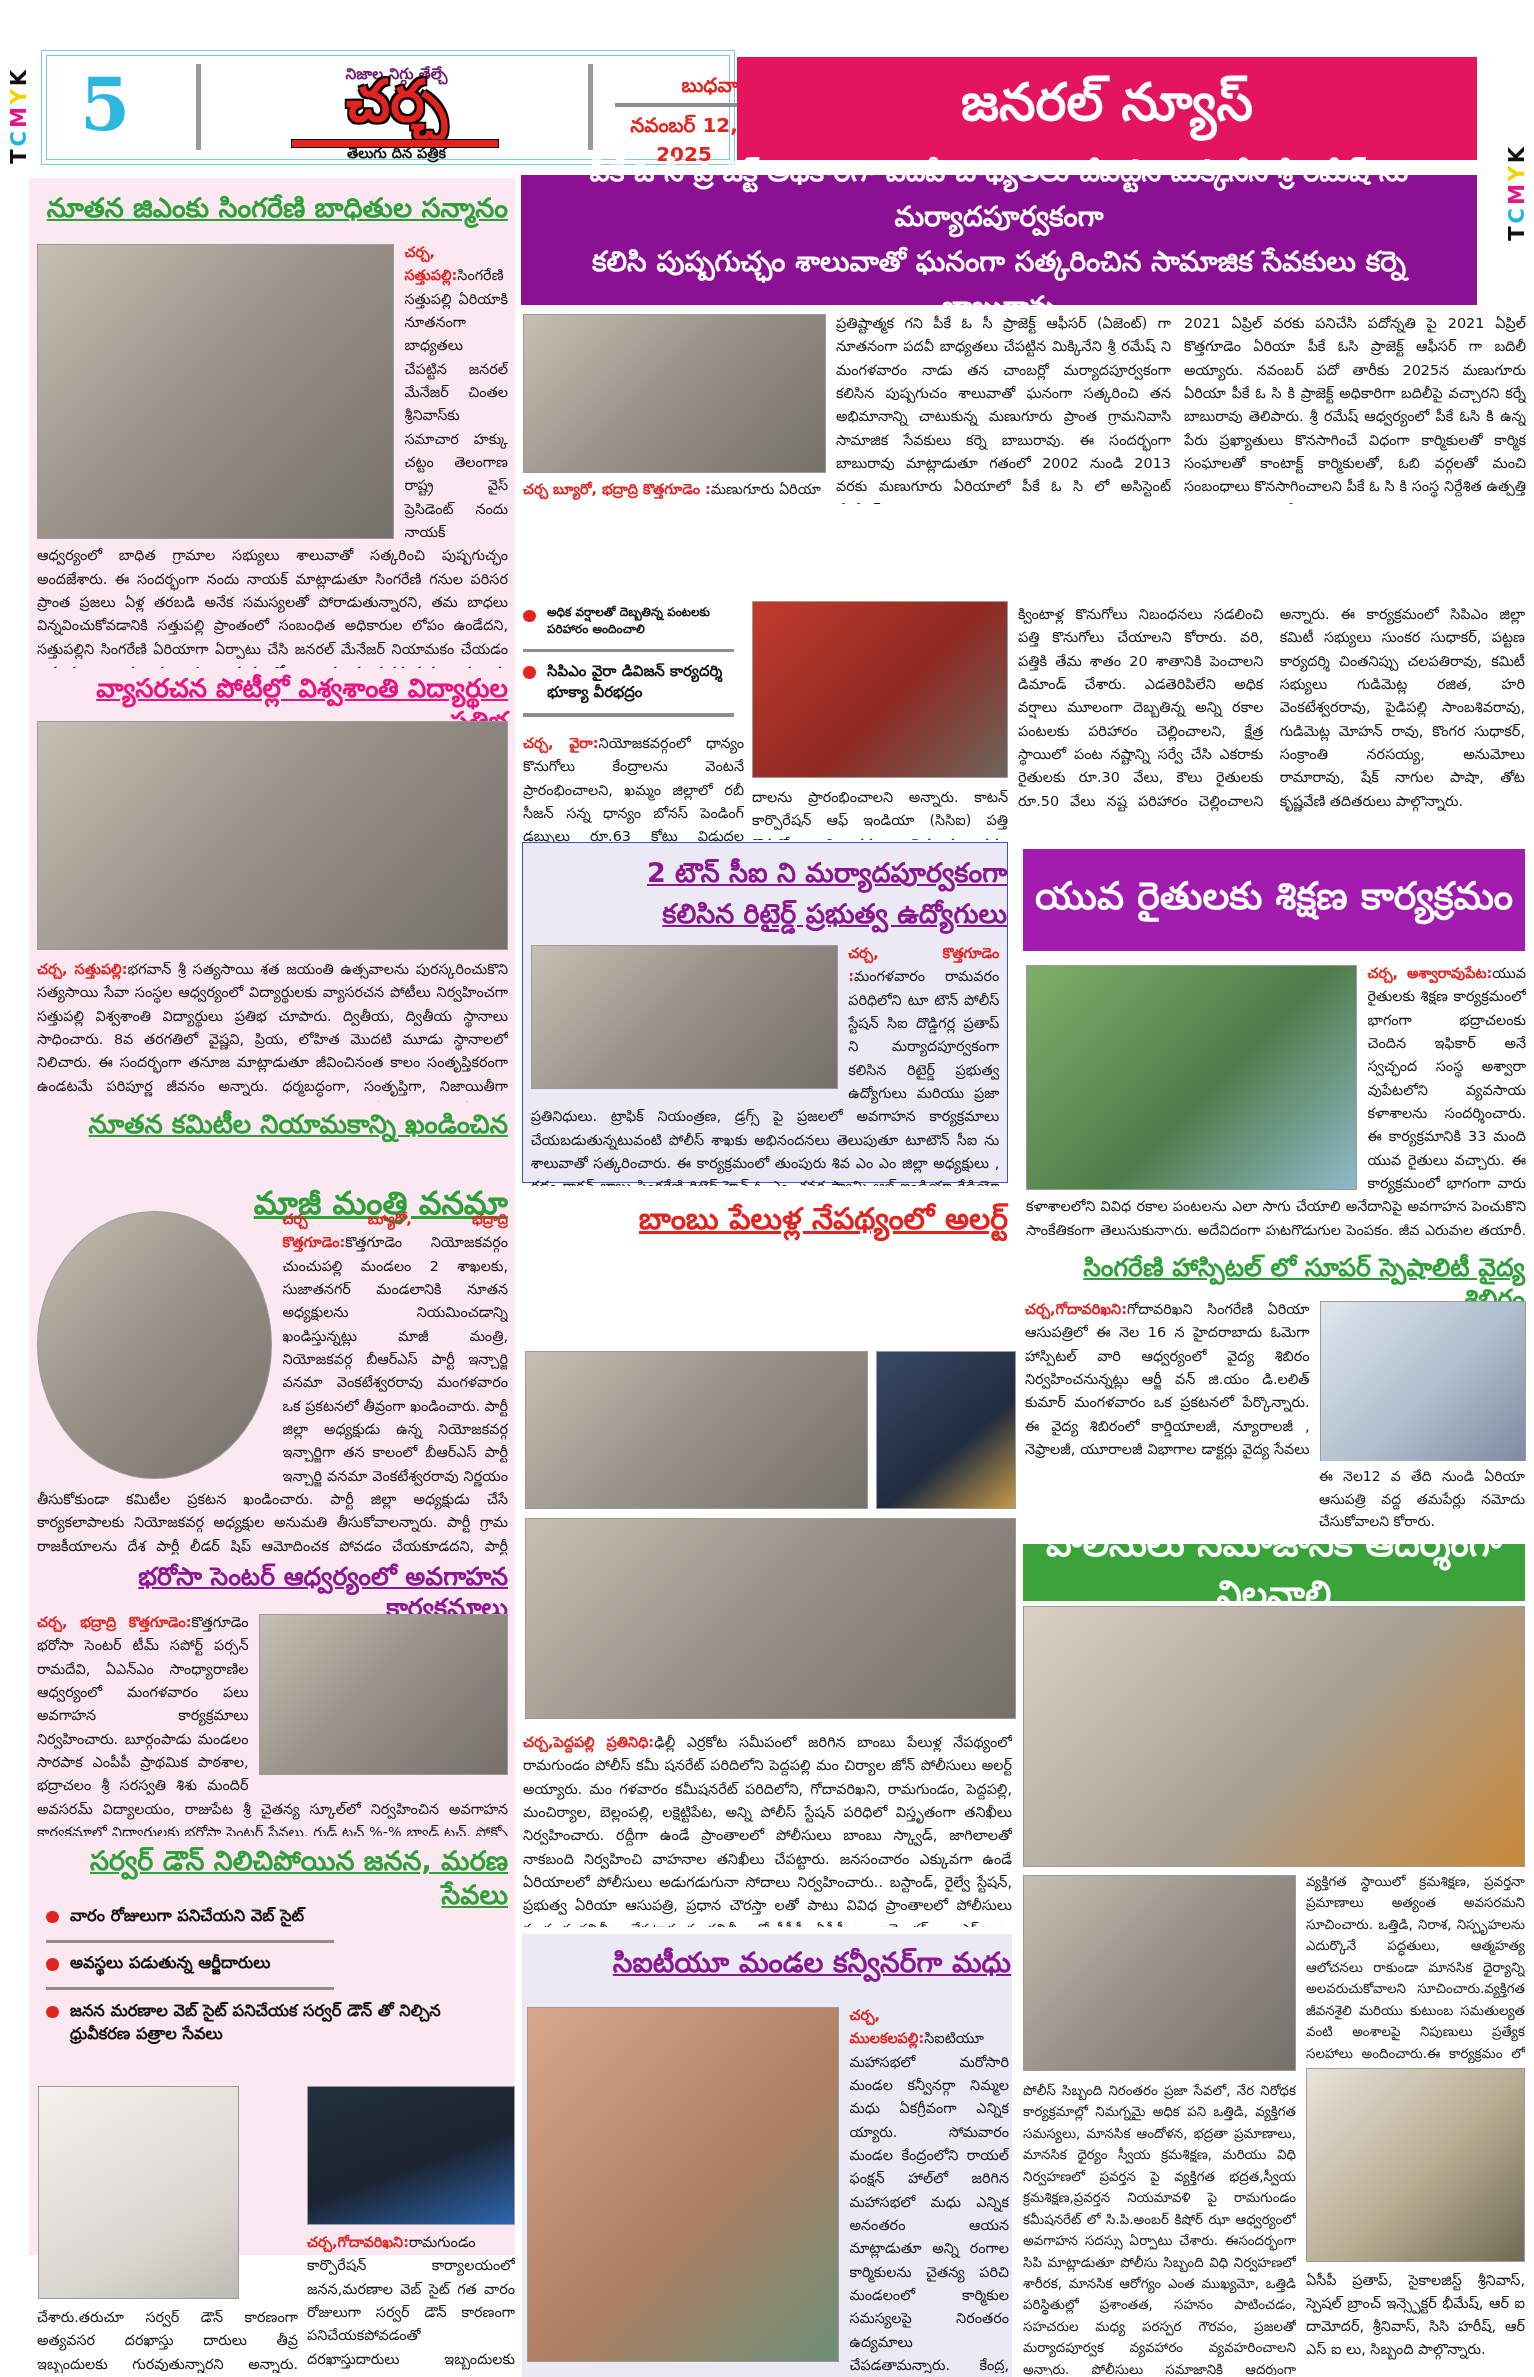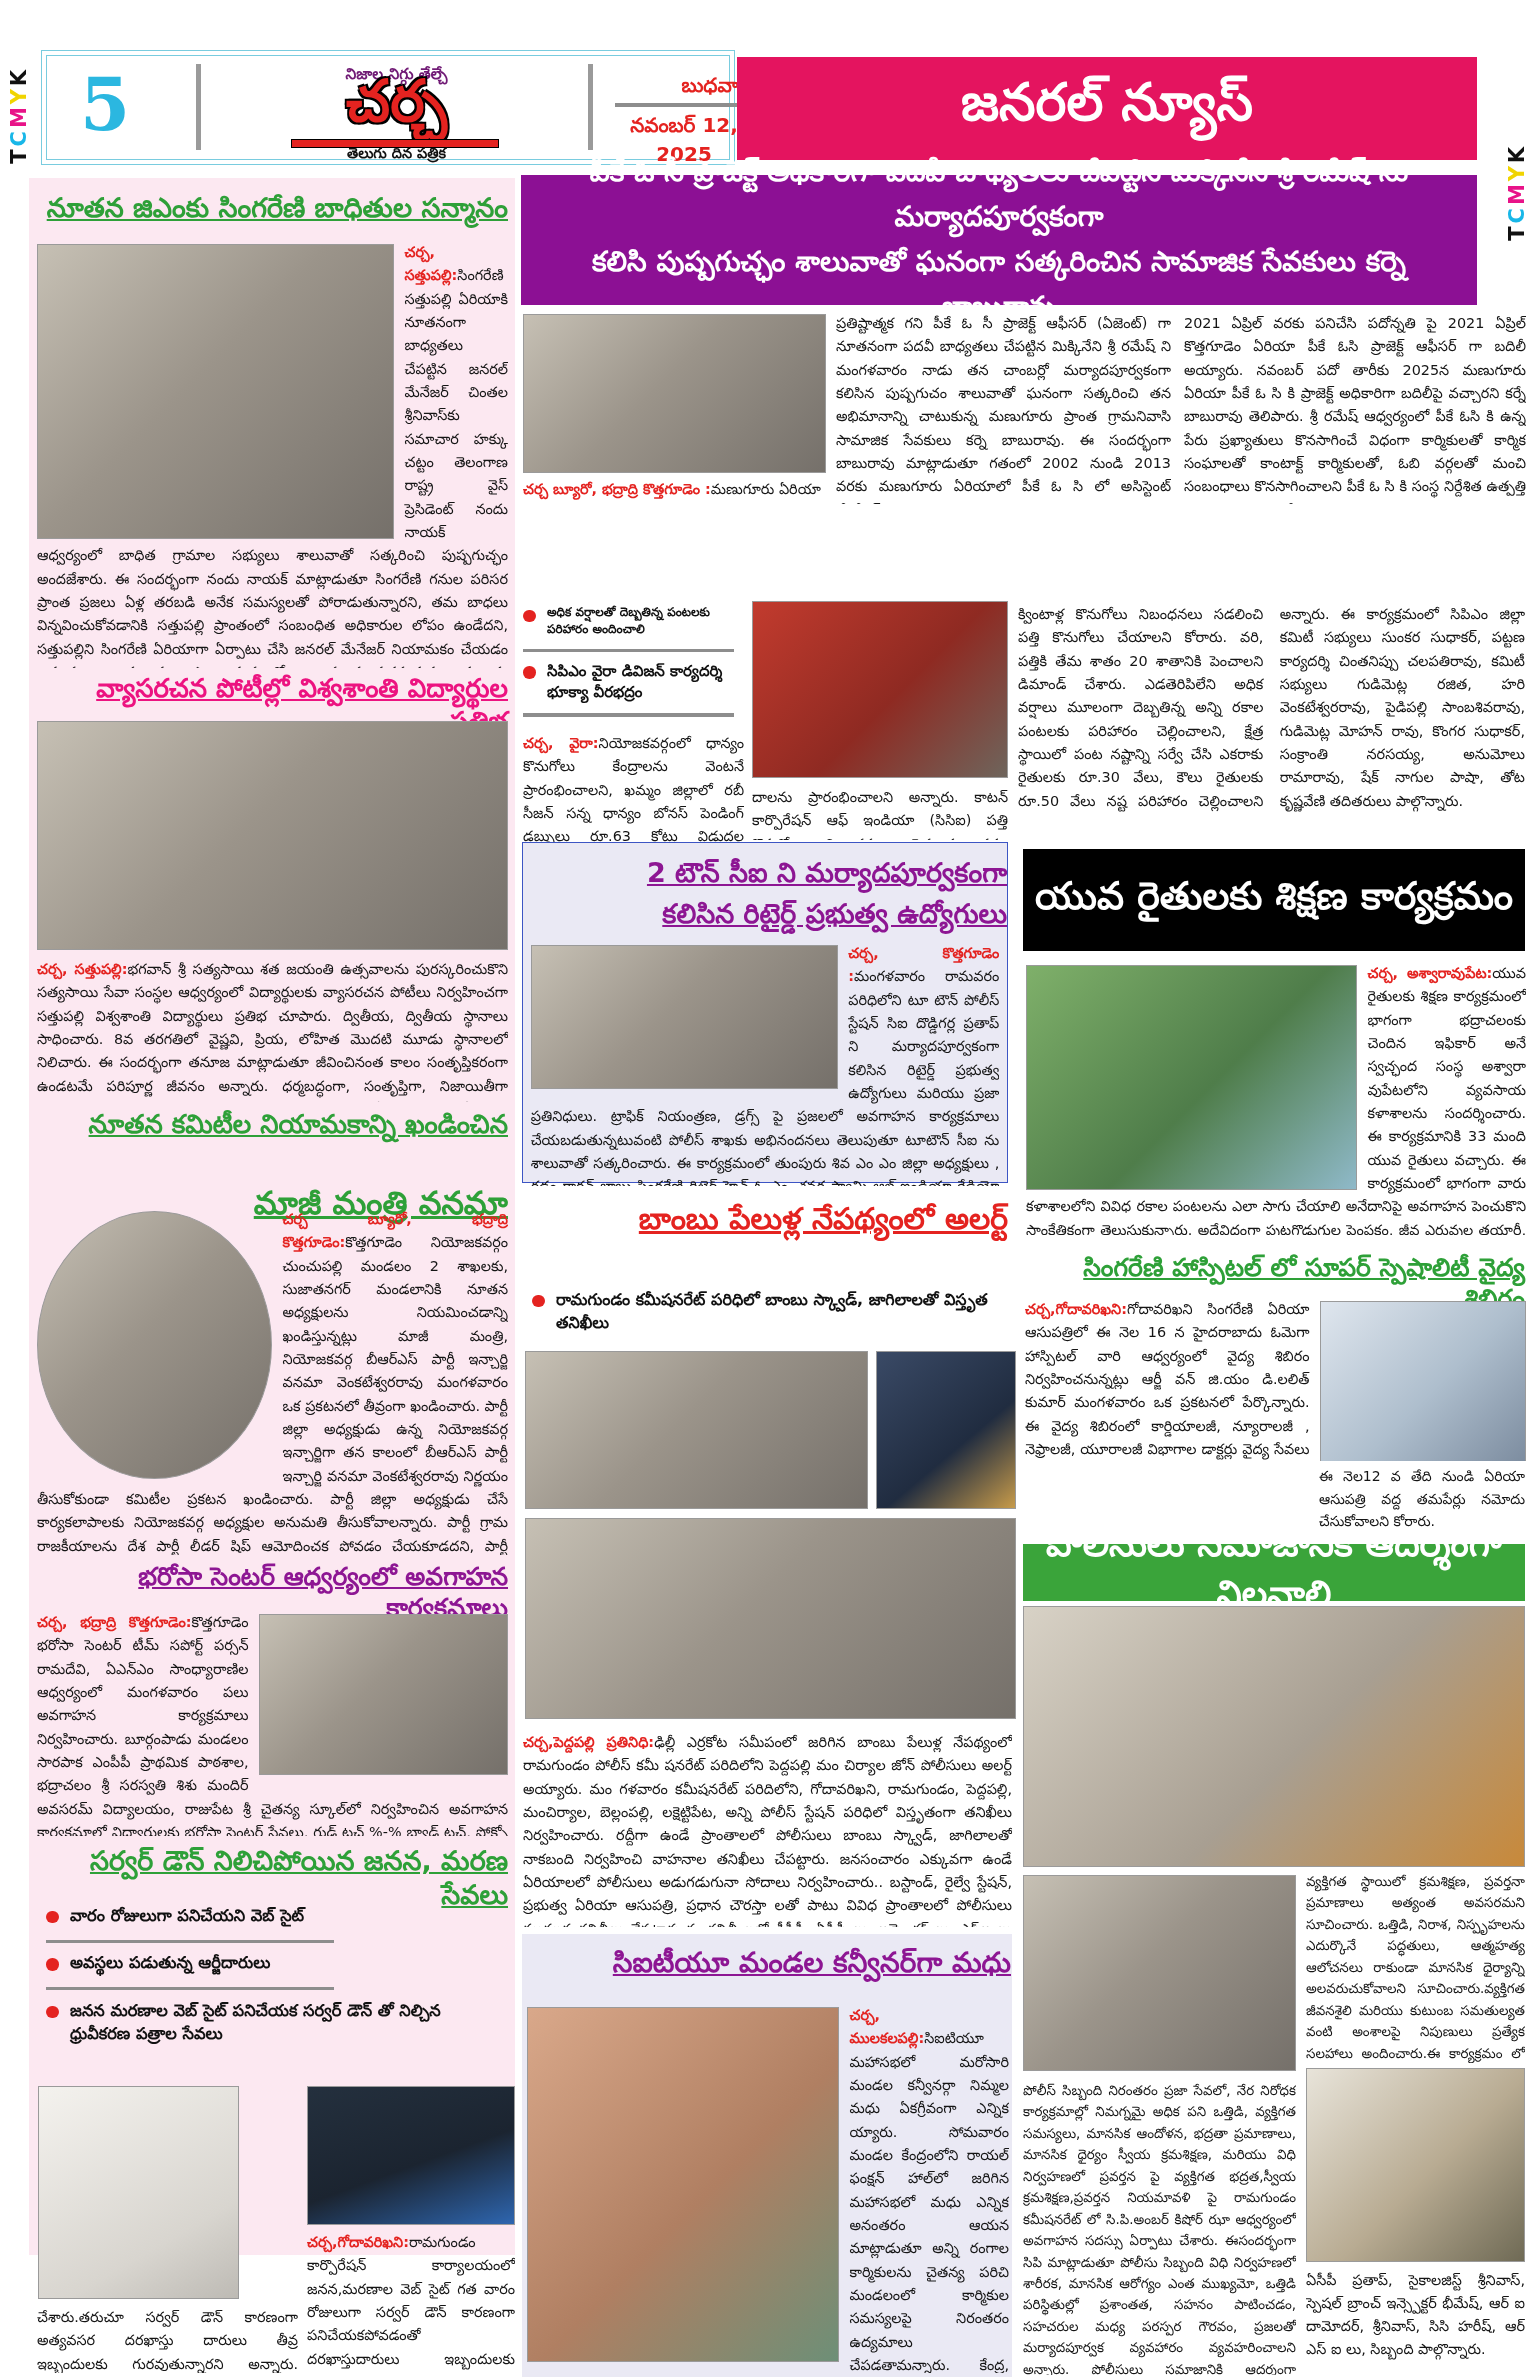--- a/index.html
+++ b/index.html
@@ -12,21 +12,21 @@
   .small-text{font-size:13.4px;line-height:1.6;text-align:justify;color:#151515;}
   .lead{color:#e42320;font-weight:bold;}
   .headline{font-weight:bold;text-align:right;line-height:1.25;text-decoration:underline;}
   .h-green{color:#2ea038;}
   .h-magenta{color:#ec1380;}
   .h-purple{color:#8d1693;}
   .h-red{color:#e42320;}
   .banner{display:flex;flex-direction:column;align-items:center;justify-content:center;
           color:#ffffff;font-weight:bold;text-align:center;box-sizing:border-box;}
   .banner-green{background:#3aa43a;}
-  .banner-pink{background:#000000;}
+  .banner-pink{background:#a21caf;}
   .banner-purple{background:#8c1094;}
   .banner-magenta{background:#e4145f;}
   .pink-bg{background:#fce8f1;}
   .lav-bg{background:#eae9f4;}
   .bullet-row{display:flex;align-items:flex-start;gap:11.5px;font-weight:bold;color:#111;}
   .bullet-dot{width:12.5px;height:12.5px;border-radius:50%;background:#e42320;flex:0 0 12.5px;margin-top:4.8px;}
   .rule{height:3.4px;background:#8d8d8d;}
   .vbar{width:4.8px;background:#9a9a9a;}
   .regmark{writing-mode:vertical-rl;transform:rotate(180deg);font-size:21px;font-weight:bold;letter-spacing:2.9px;}
   .flow{overflow:hidden;}
@@ -149,24 +149,20 @@
   <div class="abs lav-bg" style="left:522px;top:842px;width:486px;height:341px;border:1.4px solid #3d55c4;box-sizing:border-box;">
     <div class="headline h-purple" style="font-size:27px;margin-top:13.4px;">2 టౌన్ సీఐ ని మర్యాదపూర్వకంగా</div>
     <div class="headline h-purple" style="font-size:27px;margin-top:6.7px;">కలిసిన రిటైర్డ్ ప్రభుత్వ ఉద్యోగులు</div>
     <div class="flow" style="margin:11.5px 7.7px 0 7.7px;height:244px;">
       <div class="photo ph-l" style="width:307px;height:144px;"></div>
       <div class="body-text"><span class="lead">చర్చ, కొత్తగూడెం :</span><span>మంగళవారం రామవరం పరిధిలోని టూ టౌన్ పోలీస్ స్టేషన్ సిఐ దొడ్డిగర్ల ప్రతాప్ ని మర్యాదపూర్వకంగా కలిసిన రిటైర్డ్ ప్రభుత్వ ఉద్యోగులు మరియు ప్రజా ప్రతినిధులు. ట్రాఫిక్ నియంత్రణ, డ్రగ్స్ పై ప్రజలలో అవగాహన కార్యక్రమాలు చేయబడుతున్నటువంటి పోలీస్ శాఖకు అభినందనలు తెలుపుతూ టూటౌన్ సీఐ ను శాలువాతో సత్కరించారు. ఈ కార్యక్రమంలో తుంపురు శివ ఎం ఎం జిల్లా అధ్యక్షులు , గడ్డం రాగన్ బాబు సింగరేణి రిటైర్డ్ హెచ్ ఓ ఎం, శనగ స్వామి ఆల్ ఇండియా రేడియో స్టేషన్ రిటైర్డ్ , సళ్లం శంకర్ సింగరేణి రిటైర్డ్ ఫోర్మన్, మేడిపల్లి లక్ష్మణ్ సింగరేణి రిటైర్డ్, డేవిడ్ రిటైర్డ్ సింగరేణి కార్మికుడు, మరియు గడ్డం మాధవరావు సింగరేణి కాంట్రాక్టర్ తది తరులు పాల్గొన్నారు.</span></div>
     </div>
   </div>
 
   <div class="abs headline h-red" style="left:522px;top:1200px;width:486px;font-size:30px;">బాంబు పేలుళ్ల నేపథ్యంలో అలర్ట్</div>
-  <div class="abs bullet-row" style="left:532px;top:1290px;width:474px;font-size:16px;">
-    <span class="bullet-dot"></span>
-    <span>రామగుండం కమీషనరేట్ పరిధిలో బాంబు స్క్వాడ్, జాగిలాలతో విస్తృత తనిఖీలు</span>
-  </div>
   <div class="abs photo" style="left:525px;top:1351px;width:343px;height:158px;"></div>
   <div class="abs photo" style="left:876px;top:1351px;width:140px;height:158px;background:linear-gradient(140deg,#3a4a66,#202c40 60%,#c79b4a);"></div>
   <div class="abs photo" style="left:525px;top:1518px;width:491px;height:201px;"></div>
   <div class="abs body-text" style="left:523px;top:1731px;width:489px;height:196px;overflow:hidden;">
     <span class="lead">చర్చ,పెద్దపల్లి ప్రతినిధి:</span><span>ఢిల్లీ ఎర్రకోట సమీపంలో జరిగిన బాంబు పేలుళ్ల నేపథ్యంలో రామగుండం పోలీస్ కమీ షనరేట్ పరిదిలోని పెద్దపల్లి మం చిర్యాల జోన్ పోలీసులు అలర్ట్ అయ్యారు. మం గళవారం కమీషనరేట్ పరిదిలోని, గోదావరిఖని, రామగుండం, పెద్దపల్లి, మంచిర్యాల, బెల్లంపల్లి, లక్షెట్టిపేట, అన్ని పోలీస్ స్టేషన్ పరిధిలో విస్తృతంగా తనిఖీలు నిర్వహించారు. రద్దీగా ఉండే ప్రాంతాలలో పోలీసులు బాంబు స్క్వాడ్, జాగిలాలతో నాకబంది నిర్వహించి వాహనాల తనిఖీలు చేపట్టారు. జనసంచారం ఎక్కువగా ఉండే ఏరియాలలో పోలీసులు అడుగడుగునా సోదాలు నిర్వహించారు.. బస్టాండ్, రైల్వే స్టేషన్, ప్రభుత్వ ఏరియా ఆసుపత్రి,  ప్రధాన చౌరస్తా లతో పాటు వివిధ ప్రాంతాలలో పోలీసులు ముమ్మర తనిఖీలు చేపట్టారు.ఈ తనిఖీ లలో డీసీపీ, ఏసీపీ లు, ఇన్స్పెక్టర్ లు, ఎస్ఐ లు బాంబు స్క్వాడ్, జాగిలాల బృందం పాల్గొన్నారు.</span>
   </div>
 
   <div class="abs lav-bg" style="left:522px;top:1934px;width:490px;height:443px;"></div>
   <div class="abs headline h-purple" style="left:522px;top:1945px;width:489px;font-size:28px;">సిఐటీయూ మండల కన్వీనర్‌గా మధు</div>
   <div class="abs flow" style="left:527px;top:2004px;width:482px;height:369px;">

